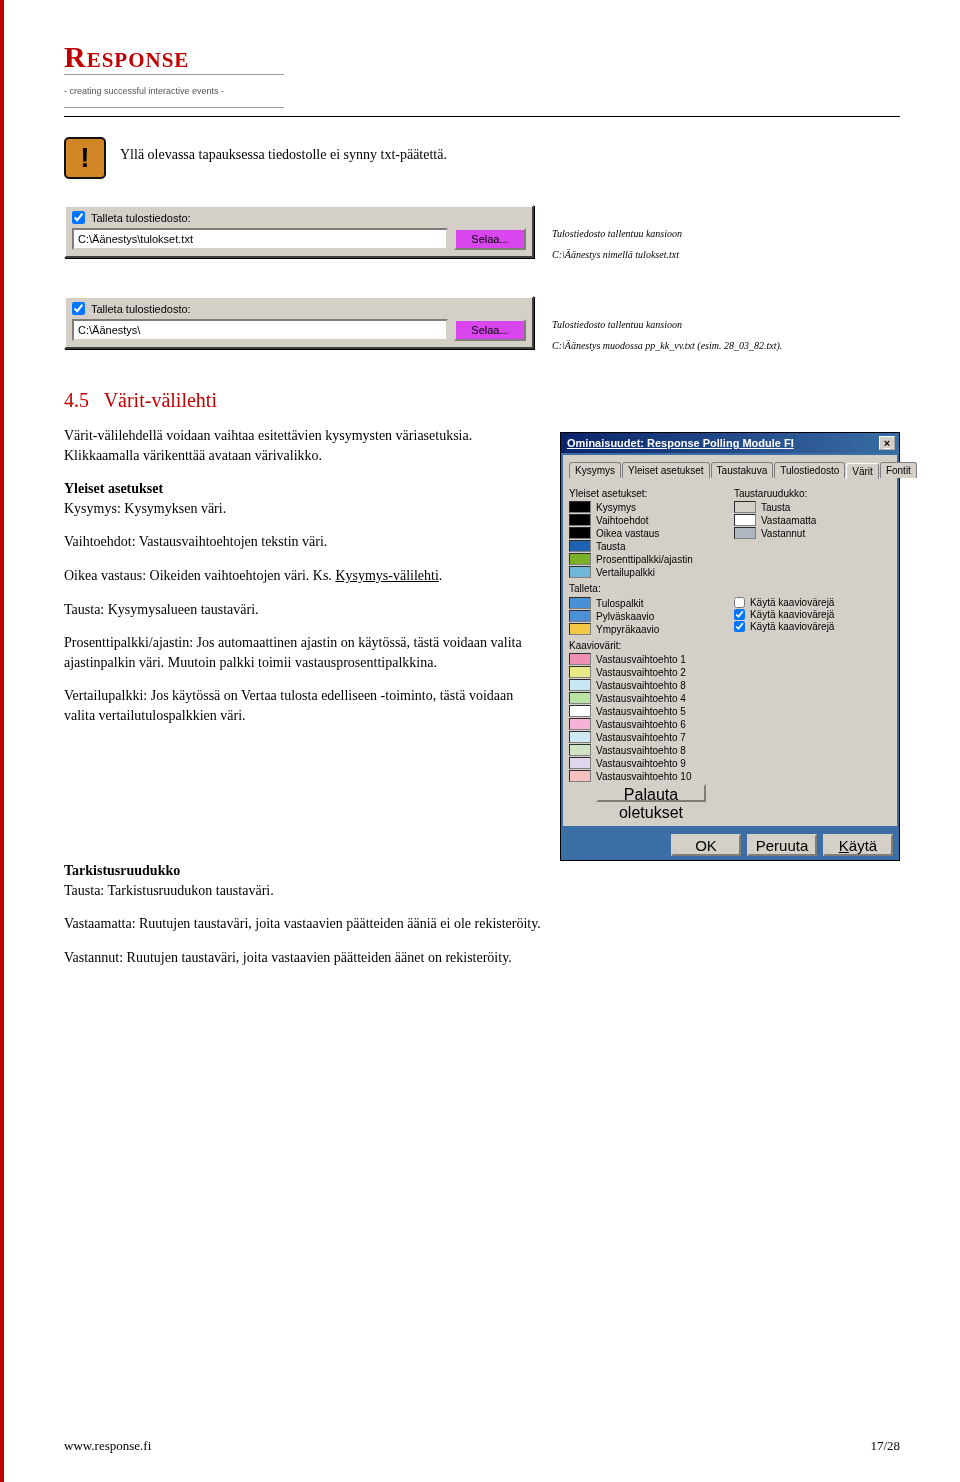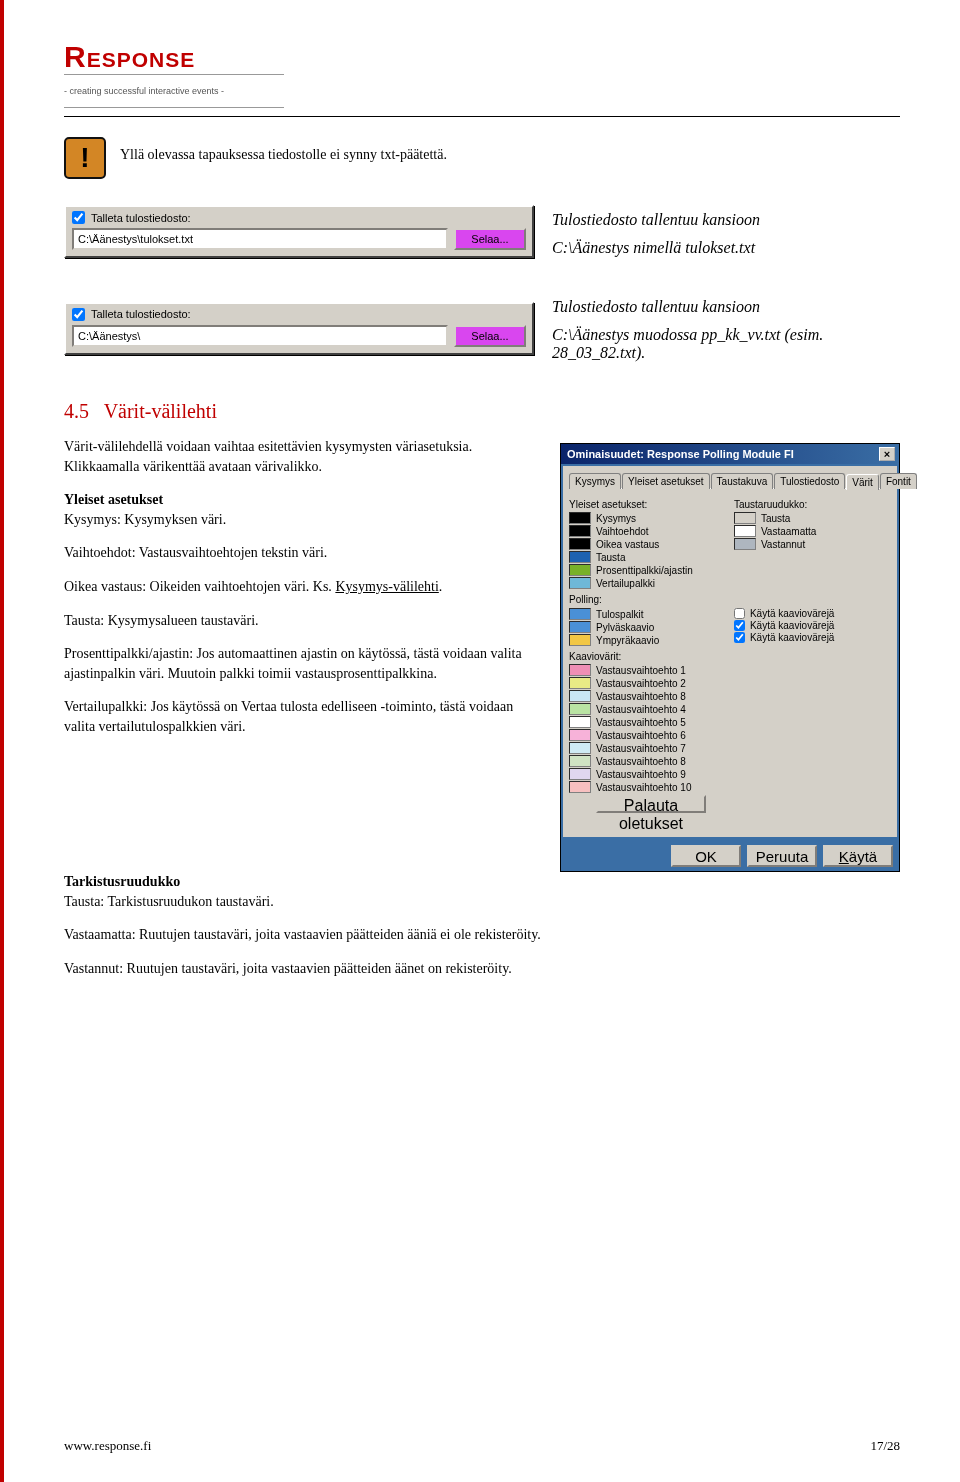--- a/index.html
+++ b/index.html
@@ -15,21 +15,21 @@
   .page {
     border-left: 4px solid #c00000;
     padding: 40px 60px 30px 60px;
     min-height: 1482px;
     position: relative;
   }
   .header-logo {
     margin-bottom: 4px;
   }
   .logo-text {
-    font-family: Liberation Sans, sans-serif;
+    font-family: Liberation Serif, serif;
     font-size: 30px;
     font-weight: 900;
     color: #c00000;
     letter-spacing: 1px;
     font-variant: small-caps;
   }
   .logo-sub {
     font-family: Arial, sans-serif;
     font-size: 9px;
     color: #555;
@@ -111,26 +111,26 @@
     height: 22px;
     border: 2px outset #d4d0c8;
     background: #d946ef;
     font-family: Tahoma, Arial, sans-serif;
     font-size: 11px;
     cursor: pointer;
   }
 
   .side-note {
     font-style: italic;
-    font-size: 16px;
+    font-size: 10px;
     margin-bottom: 10px;
   }
   .two-col-block {
     display: flex;
-    align-items: center;
+    align-items: flex-end;
     gap: 18px;
     margin-bottom: 26px;
   }
   .two-col-block .left { width: 470px; flex: none; }
   .two-col-block .right { flex: 1; padding-top: 2px; }
 
   .section-heading {
     font-family: Georgia, serif;
     font-size: 20px;
     color: #c00000;
@@ -162,20 +162,21 @@
   }
   .titlebar {
     display: flex;
     align-items: center;
     justify-content: space-between;
     background: linear-gradient(to right, #0a246a, #3a6ea5);
     color: #fff;
     font-weight: bold;
     padding: 3px 4px 3px 6px;
     font-size: 11px;
+    text-decoration: underline;
   }
   .close-x {
     width: 16px; height: 14px;
     background: #d4d0c8;
     border: 1px outset #fff;
     display: flex; align-items: center; justify-content: center;
     color: #000; font-weight: bold; font-size: 11px; line-height: 1;
     cursor: pointer;
   }
   .dlg-body {
@@ -391,21 +392,21 @@
                     <span>Vastaamatta</span>
                   </div>
                   <div class="color-row">
                     <div class="swatch" style="background: rgb(174, 182, 191);"></div>
                     <span>Vastannut</span>
                   </div>
                 </div>
             </div>
           </div>
 
-          <div class="group-label">Polling:</div>
+          <div class="group-label">Talleta:</div>
           <div class="col2" id="tulokset-block">
             <div class="colL" id="tulokset-left">
                 <div class="color-row">
                   <div class="swatch" style="background: rgb(74, 144, 214);"></div>
                   <span>Tulospalkit</span>
                 </div>
                 <div class="color-row">
                   <div class="swatch" style="background: rgb(74, 144, 214);"></div>
                   <span>Pylväskaavio</span>
                 </div>

